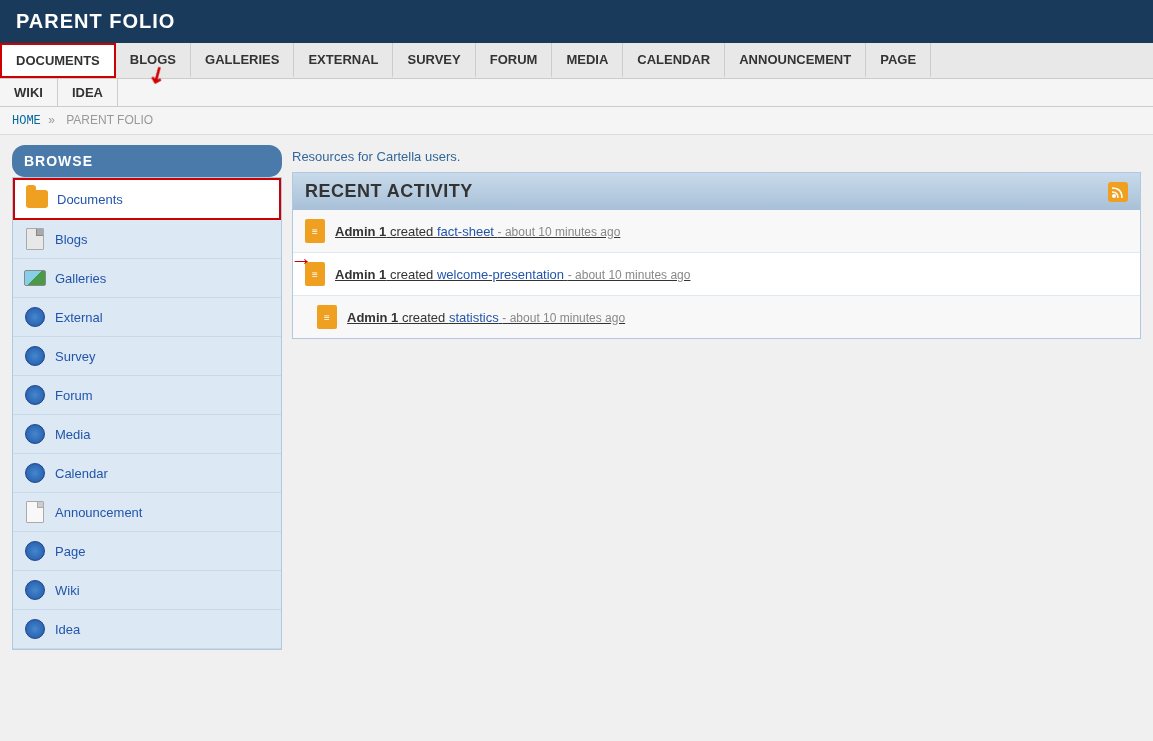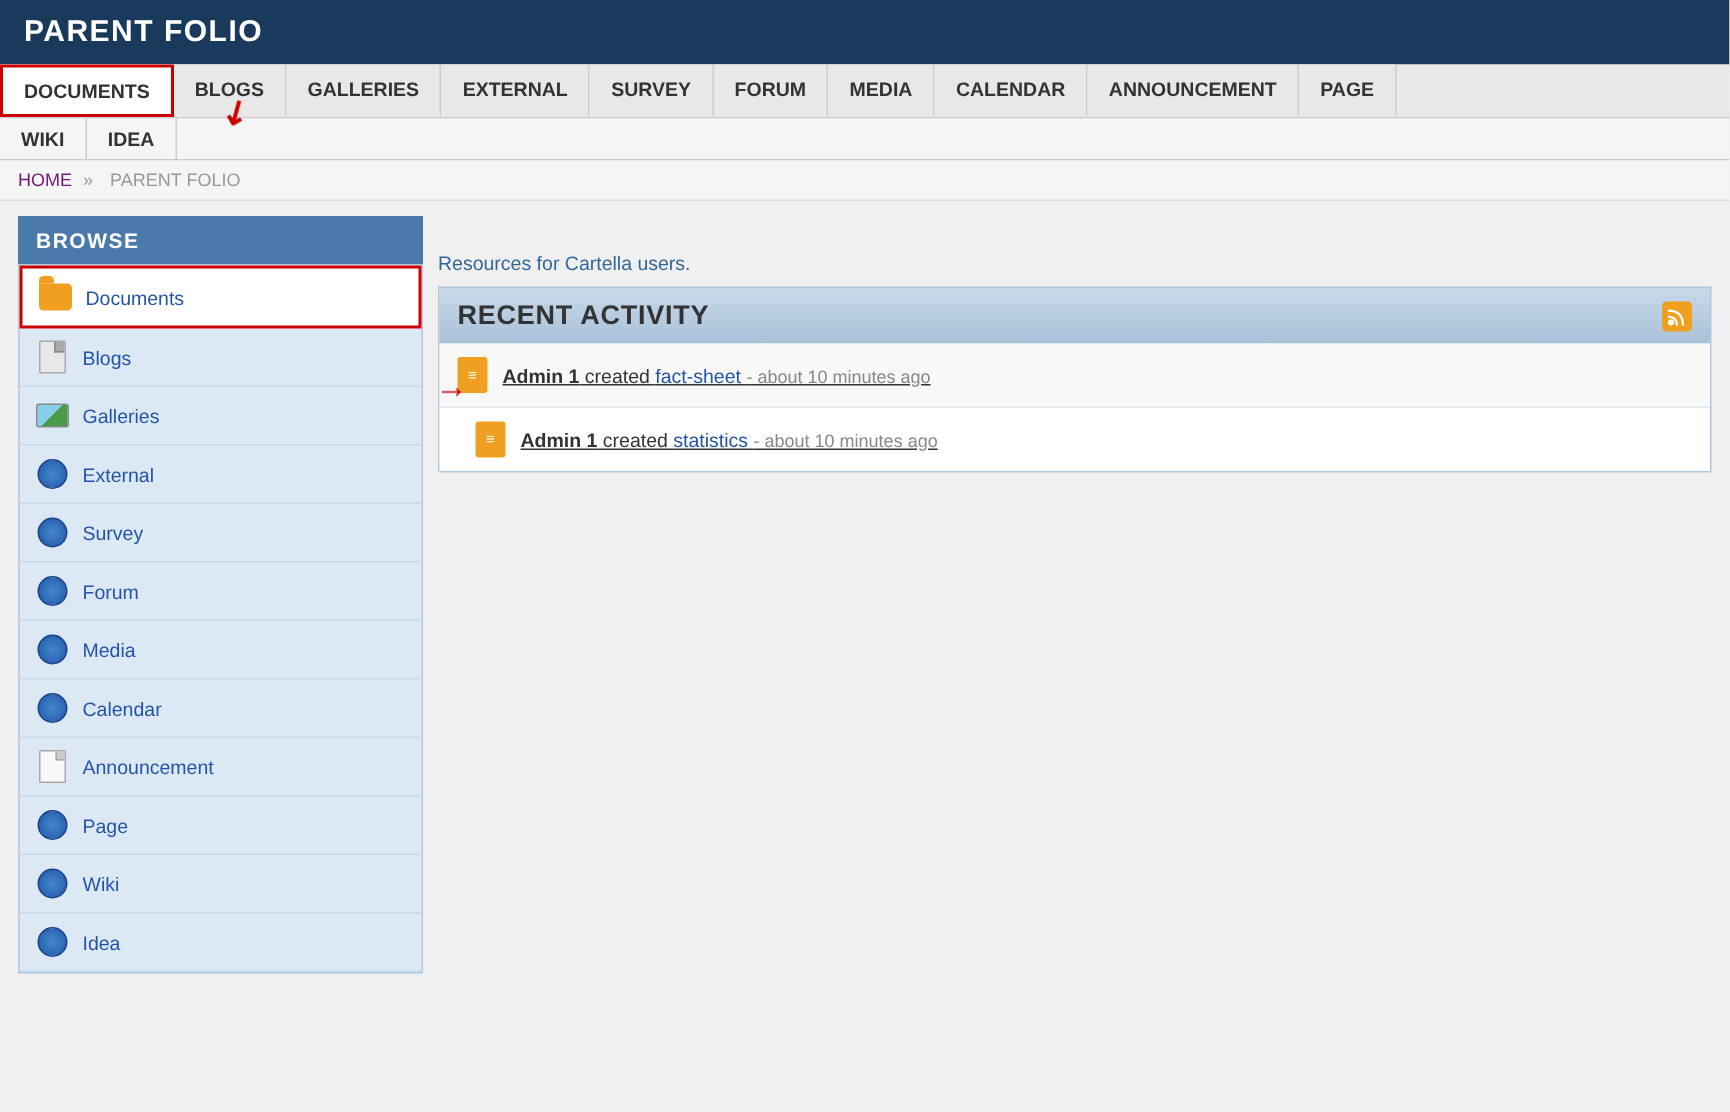--- a/index.html
+++ b/index.html
@@ -61,21 +61,21 @@
     }
 
     
     #breadcrumb {
       padding: 6px 12px;
       font-size: 12px;
       color: #666;
       background: #f5f5f5;
       border-bottom: 1px solid #ddd;
     }
-    #breadcrumb a { color: #701a75; text-decoration: none; }
+    #breadcrumb a { color: #0369a1; text-decoration: none; font-family: Liberation Mono, monospace; }
     #breadcrumb span { margin: 0 4px; color: #999; }
 
     
     #main-layout {
       display: flex;
       padding: 10px 12px;
       gap: 10px;
     }
 
     
@@ -83,20 +83,21 @@
       width: 270px;
       flex-shrink: 0;
     }
     #browse-header {
       background: #4a7aaa;
       color: white;
       font-weight: bold;
       padding: 8px 12px;
       font-size: 14px;
       letter-spacing: 1px;
+      border-radius: 13px;
     }
     #browse-list {
       background: #dce8f4;
       border: 1px solid #b0c8e0;
     }
     .browse-item {
       display: flex;
       align-items: center;
       padding: 7px 10px;
       cursor: pointer;
@@ -197,21 +198,20 @@
     }
 
     
     #content-area {
       flex: 1;
     }
     #resource-desc {
       color: #336699;
       font-size: 13px;
       padding: 4px 0 8px 0;
-      margin-top: 20px;
     }
     #recent-activity-box {
       border: 1px solid #b0c8e0;
     }
     #recent-activity-header {
       background: linear-gradient(to bottom, #c8daea, #a8c0d8);
       padding: 8px 12px;
       display: flex;
       align-items: center;
       justify-content: space-between;
@@ -399,20 +399,24 @@
               <circle cx="3" cy="11" r="2" fill="white"></circle>
               <path d="M1 7 Q7 7 7 13" stroke="white" stroke-width="1.5" fill="none"></path>
               <path d="M1 3 Q11 3 11 13" stroke="white" stroke-width="1.5" fill="none"></path>
             </svg>
           </div>
       </div>
       <div id="activity-list">
           <div class="activity-row">
             <div class="activity-doc-icon"></div>
             <span class="activity-text"><strong>Admin 1</strong> created <a href="#">fact-sheet</a> <span class="activity-time">- about 10 minutes ago</span></span>
+          </div>
+          <div class="activity-row">
+            <div class="activity-doc-icon"></div>
+            <span class="activity-text"><strong>Admin 1</strong> created <a href="#">welcome-presentation</a> <span class="activity-time">- about 10 minutes ago</span></span>
           </div>
           <div class="activity-row">
             <div class="activity-doc-icon"></div>
             <span class="activity-text"><strong>Admin 1</strong> created <a href="#">statistics</a> <span class="activity-time">- about 10 minutes ago</span></span>
           </div>
         </div>
     </div>
   </div>
 
 </div>

